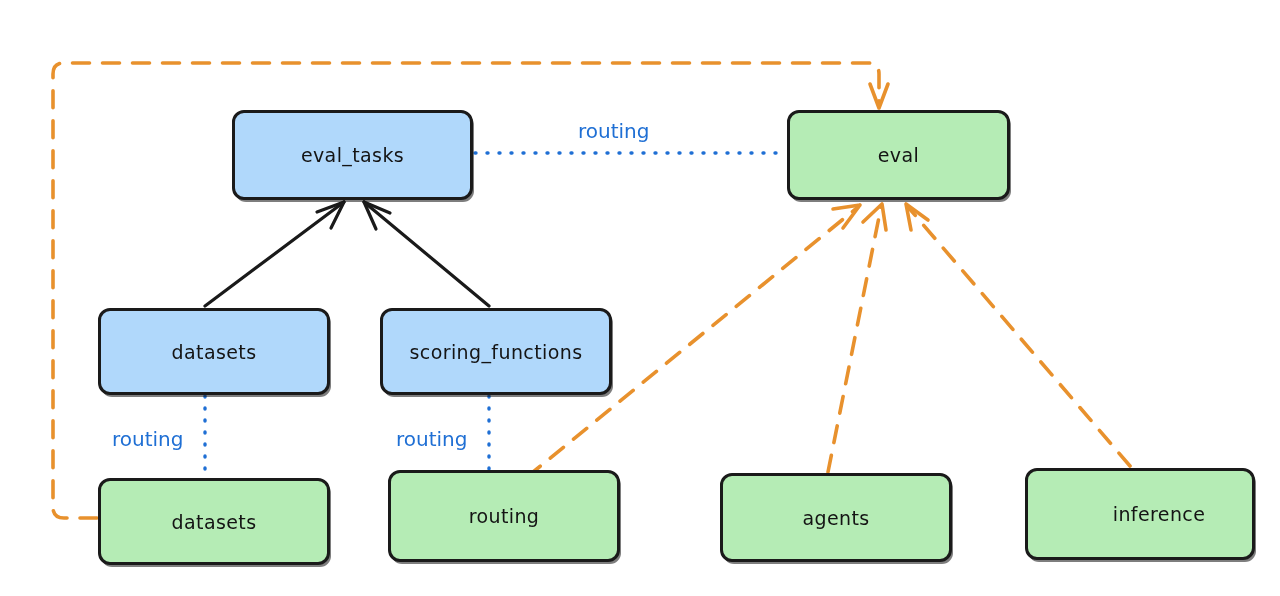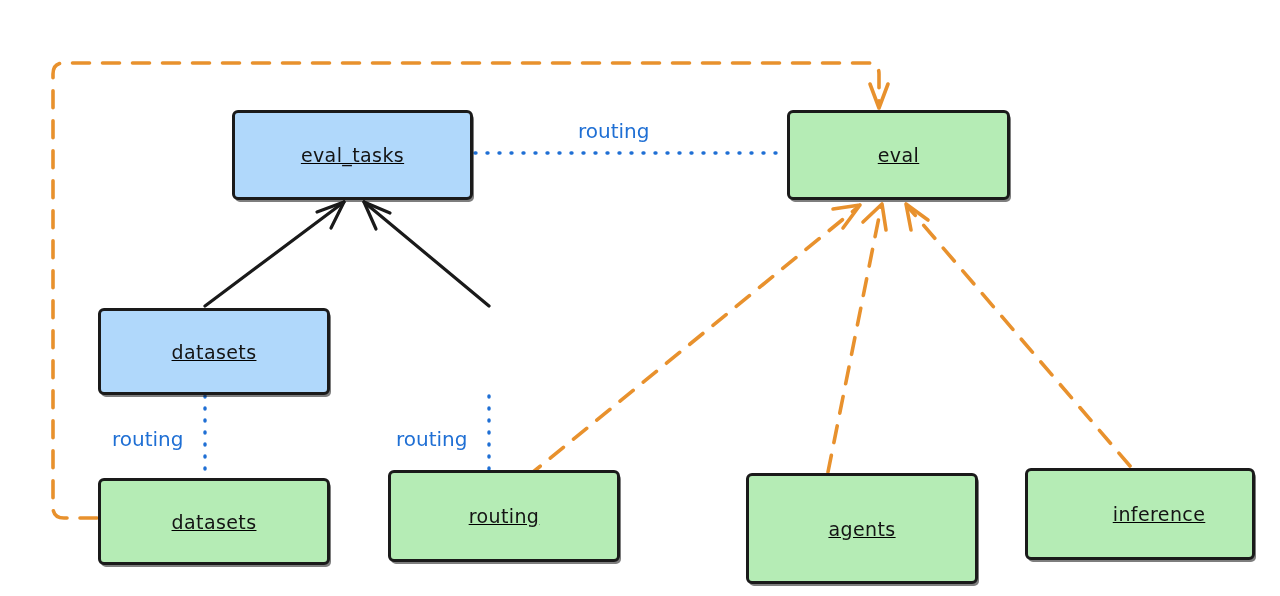--- a/index.html
+++ b/index.html
@@ -21,27 +21,26 @@
     position: absolute;
     left: 0;
     top: 0;
     width: 1280px;
     height: 596px;
   }
   .node {
     position: absolute;
     box-sizing: border-box;
     border: 3px solid #1a1a1a;
-    border-radius: 6px;
+    border-radius: 12px;
     display: flex;
     align-items: center;
     justify-content: center;
     z-index: 5;
     box-shadow: 2px 3px 0 -1px rgba(20,20,20,0.55);
-    text-decoration: underline;
   }
   .node .node-label {
     font-family: "DejaVu Sans", sans-serif;
     font-size: 19px;
     color: #141414;
     letter-spacing: 0.4px;
     white-space: nowrap;
     user-select: none;
   }
   .node.blue  { background: #b0d8fb; }
@@ -112,30 +111,33 @@
   </div>
 
   <div class="node green" style="left:787px; top:110px; width:223px; height:90px;">
     <span class="node-label">eval</span>
   </div>
 
   <div class="node blue" style="left:98px; top:308px; width:232px; height:87px;">
     <span class="node-label">datasets</span>
   </div>
 
+  <div class="node blue" style="left:380px; top:308px; width:232px; height:87px;">
+    <span class="node-label">scoring_functions</span>
+  </div>
 
   <div class="node green" style="left:98px; top:478px; width:232px; height:87px;">
     <span class="node-label">datasets</span>
   </div>
 
   <div class="node green" style="left:388px; top:470px; width:232px; height:92px;">
     <span class="node-label">routing</span>
   </div>
 
-  <div class="node green" style="left:746px; top:473px; width:232px; height:111px;">
+  <div class="node green" style="left:720px; top:473px; width:232px; height:89px;">
     <span class="node-label">agents</span>
   </div>
 
   <div class="node green" style="left:1025px; top:468px; width:230px; height:92px;padding-left:38px;">
     <span class="node-label">inference</span>
   </div>
 
   <div class="edge-label" style="left:578px; top:119px;">routing</div>
 
   <div class="edge-label" style="left:112px; top:427px;">routing</div>

